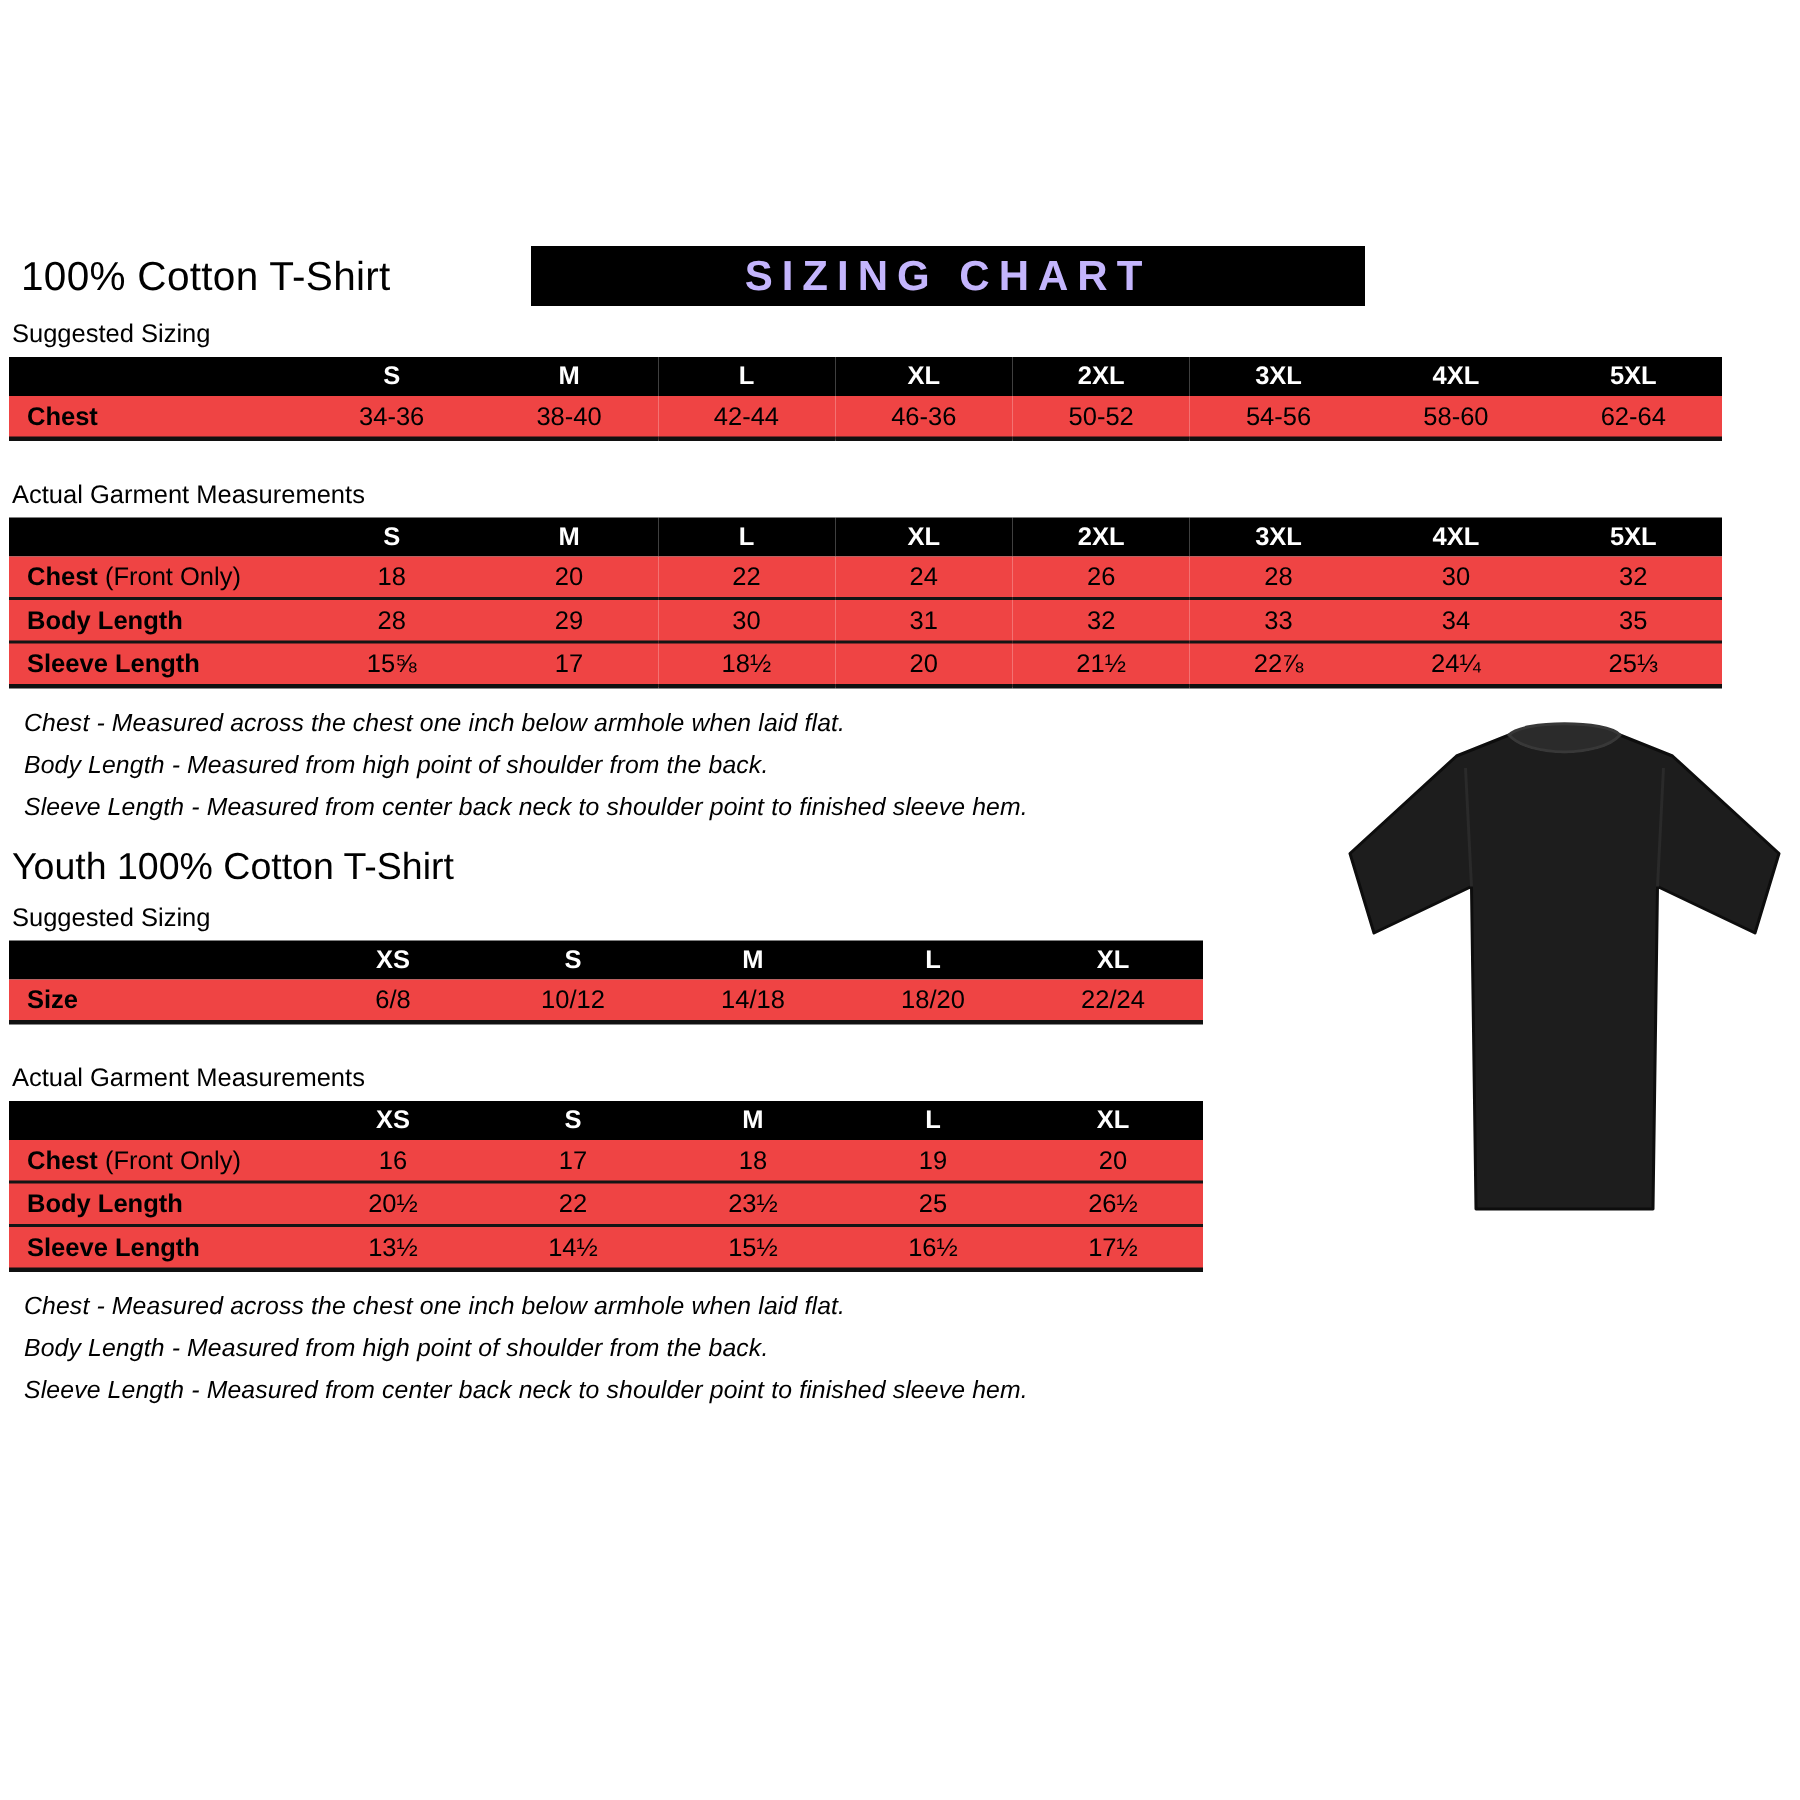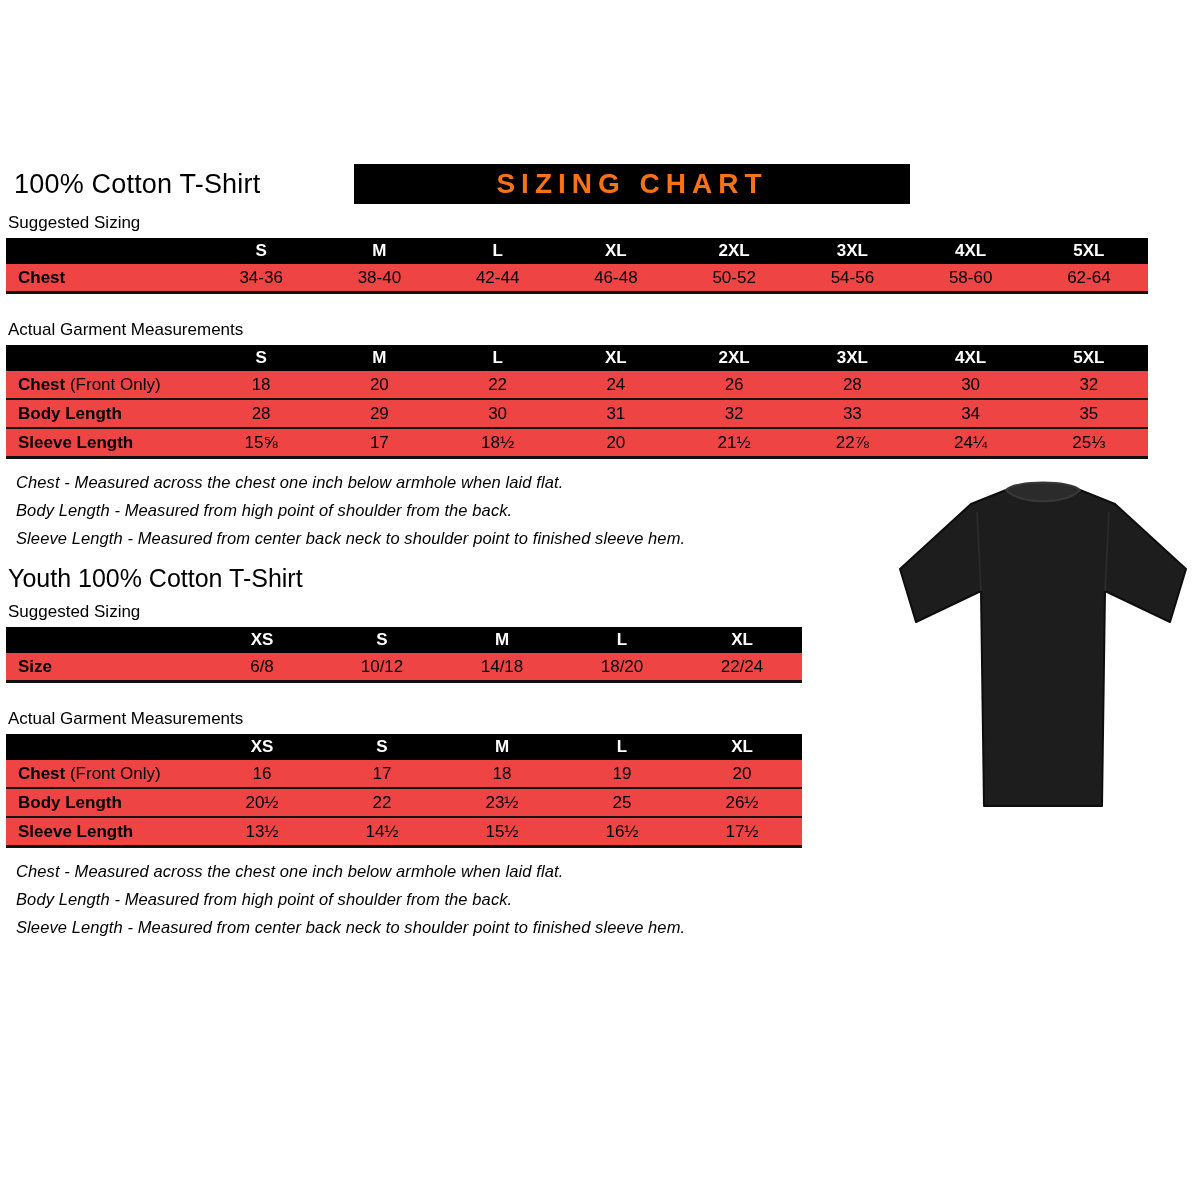--- a/index.html
+++ b/index.html
@@ -5,21 +5,21 @@
   html,body { margin:0; padding:0; background:#fff; }
   .sheet {
     position:relative; width:1188px; height:1200px; background:#ffffff;
     font-family:"Liberation Sans", sans-serif; color:#000; overflow:hidden;
   }
   .main { position:absolute; left:6px; top:164px; width:1142px; }
 
   .title-row { display:flex; align-items:stretch; height:40px; }
   .adult-title { font-size:27px; width:340px; padding-left:8px; display:flex; align-items:center; letter-spacing:0.2px; }
   .banner {
-    width:556px; background:#000; color:#f97316; font-weight:bold; font-size:28px;
+    width:556px; background:#000; color:#c4b5fd; font-weight:bold; font-size:28px;
     letter-spacing:6px; display:flex; align-items:center; justify-content:center;
   }
 
   .section-label { font-size:17px; margin:9px 0 5px 2px; }
   .section-label.second { margin-top:26px; }
 
   table.size-table { border-collapse:collapse; table-layout:fixed; }
   table.adult-table { width:1142px; }
   table.youth-table { width:796px; }
   .size-table th {
@@ -69,21 +69,21 @@
               <th>4XL</th>
               <th>5XL</th>
             </tr>
           </thead>
           <tbody>
             <tr>
               <td><b>Chest</b></td>
               <td>34-36</td>
               <td>38-40</td>
               <td>42-44</td>
-              <td>46-48</td>
+              <td>46-36</td>
               <td>50-52</td>
               <td>54-56</td>
               <td>58-60</td>
               <td>62-64</td>
             </tr>
           </tbody>
         </table>
 
       <div class="section-label second">Actual Garment Measurements</div>
       <table class="size-table adult-table">

